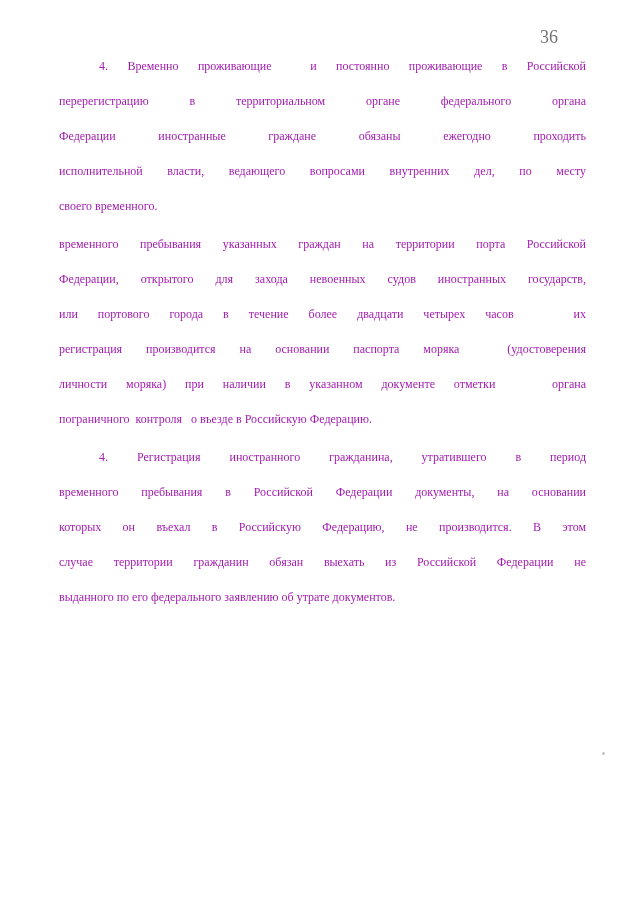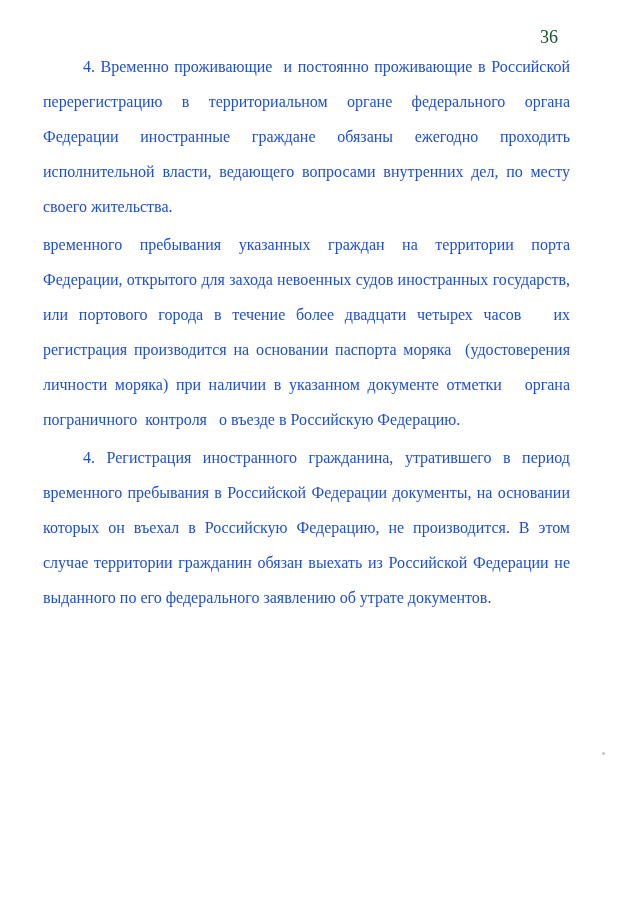--- a/index.html
+++ b/index.html
@@ -15,29 +15,29 @@
     overflow: hidden;
     font-family: "Liberation Serif", serif;
     color: #161616;
   }
   .page-number {
     position: absolute;
     top: 27px;
     right: 82px;
     font-size: 18px;
     line-height: 20px;
-    color: #14532d;
+    color: #737373;
   }
   .text-block {
     position: absolute;
-    left: 43px;
+    left: 59px;
     top: 49px;
     width: 527px;
-    font-size: 16px;
-    color: #1d4ed8;
+    font-size: 12px;
+    color: #a21caf;
   }
   .para {
     margin: 0 0 3px 0;
     padding: 0;
   }
   .line {
     height: 35px;
     line-height: 35px;
     text-align: justify;
     text-align-last: justify;
@@ -64,21 +64,21 @@
 
 <div class="page">
   <div class="page-number">36</div>
 
   <div class="text-block">
       <div class="para">
         <div class="line first">4. Временно проживающие&nbsp; и постоянно проживающие в Российской</div>
         <div class="line">перерегистрацию в территориальном органе федерального органа</div>
         <div class="line">Федерации иностранные граждане обязаны ежегодно проходить</div>
         <div class="line">исполнительной власти, ведающего вопросами внутренних дел, по месту</div>
-        <div class="line last">своего жительства.</div>
+        <div class="line last">своего временного.</div>
       </div>
       <div class="para">
         <div class="line">временного пребывания указанных граждан на территории порта Российской</div>
         <div class="line">Федерации, открытого для захода невоенных судов иностранных государств,</div>
         <div class="line">или портового города в течение более двадцати четырех часов&nbsp;&nbsp; их</div>
         <div class="line">регистрация производится на основании паспорта моряка&nbsp; (удостоверения</div>
         <div class="line">личности моряка) при наличии в указанном документе отметки&nbsp;&nbsp; органа</div>
         <div class="line last">пограничного&nbsp; контроля&nbsp;&nbsp; о въезде в Российскую Федерацию.</div>
       </div>
       <div class="para">

